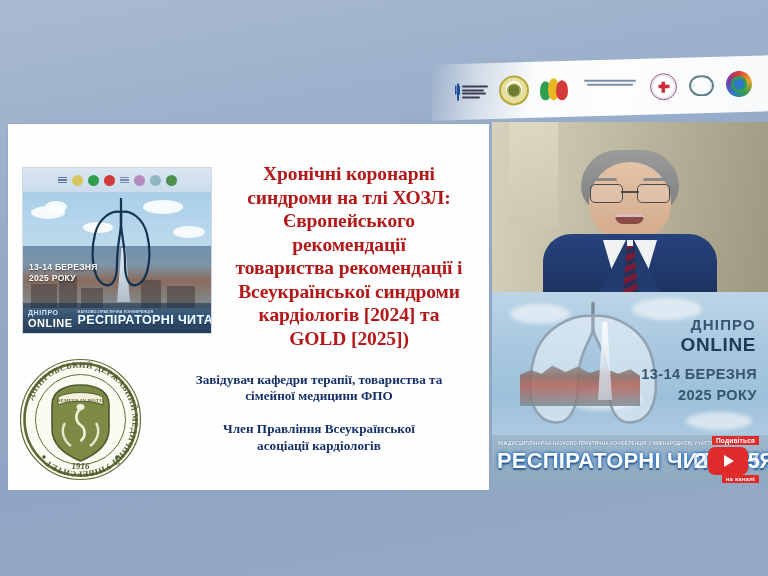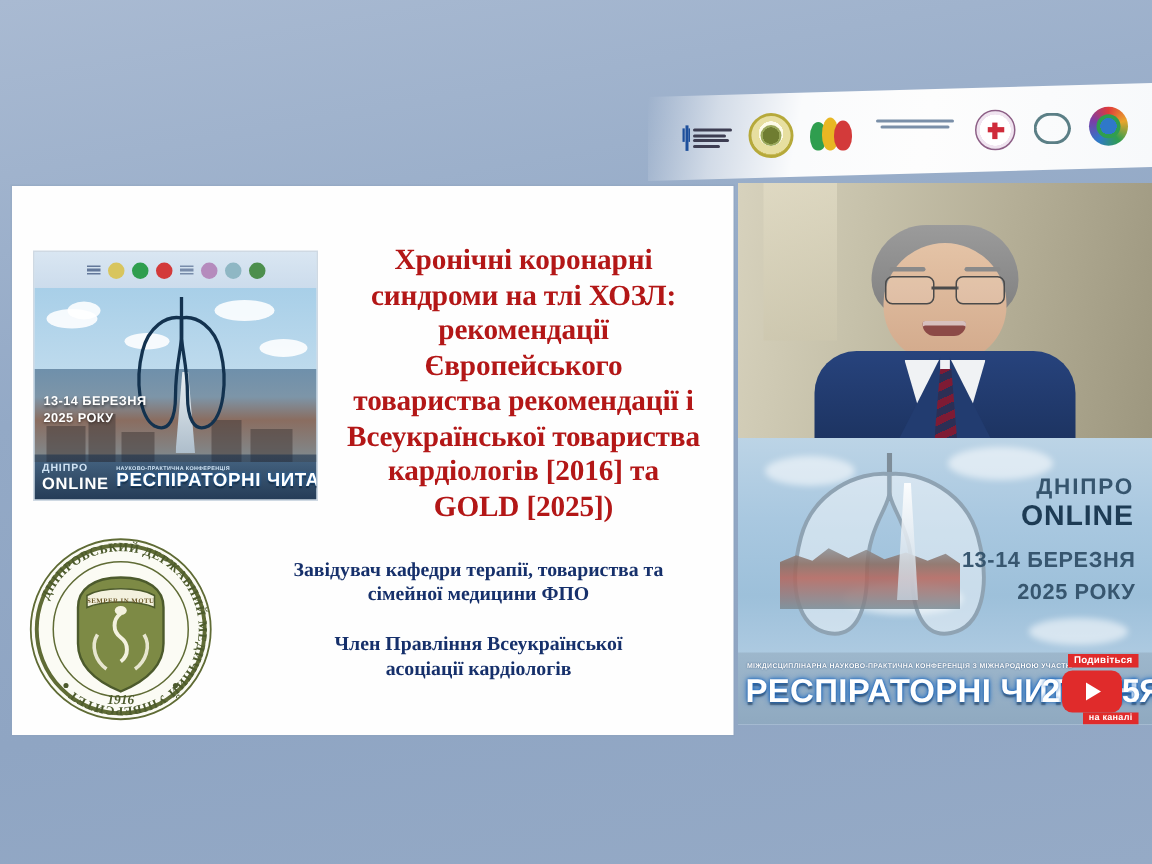--- a/index.html
+++ b/index.html
@@ -330,25 +330,25 @@
         <path d="M62.5 52 C57 56 57 64 62.5 68 C68 72 68 80 62.5 84" fill="none" stroke="#f3f1de" stroke-width="2.6"></path>
         <ellipse cx="62.5" cy="50" rx="4" ry="3" fill="#f3f1de"></ellipse>
         <path d="M47 66 C42 74 46 84 53 89" fill="none" stroke="#e7e6cf" stroke-width="2.4"></path>
         <path d="M78 66 C83 74 79 84 72 89" fill="none" stroke="#e7e6cf" stroke-width="2.4"></path>
       </svg>
     </div>
 
     <div class="slide-title" id="slide-title">
           <span class="ln" style="display: block;">Хронічні коронарні</span>
           <span class="ln" style="display: block;">синдроми на тлі ХОЗЛ:</span>
+          <span class="ln" style="display: block;">Європейського</span>
           <span class="ln" style="display: block;">рекомендації</span>
-          <span class="ln" style="display: block;">Європейського</span>
           <span class="ln" style="display: block;">товариства рекомендації і</span>
-          <span class="ln" style="display: block;">Всеукраїнської товариства</span>
-          <span class="ln" style="display: block;">кардіологів [2016] та</span>
+          <span class="ln" style="display: block;">Всеукраїнської синдроми</span>
+          <span class="ln" style="display: block;">кардіологів [2024] та</span>
           <span class="ln" style="display: block;">GOLD [2025])</span>
         </div>
 
     <div class="slide-author" id="slide-author">
           <span class="ln">Завідувач кафедри терапії, товариства та</span>
           <span class="ln">сімейної медицини ФПО</span>
           <span class="ln sp">Член Правління Всеукраїнської</span>
           <span class="ln">асоціації кардіологів</span>
         </div>
 

